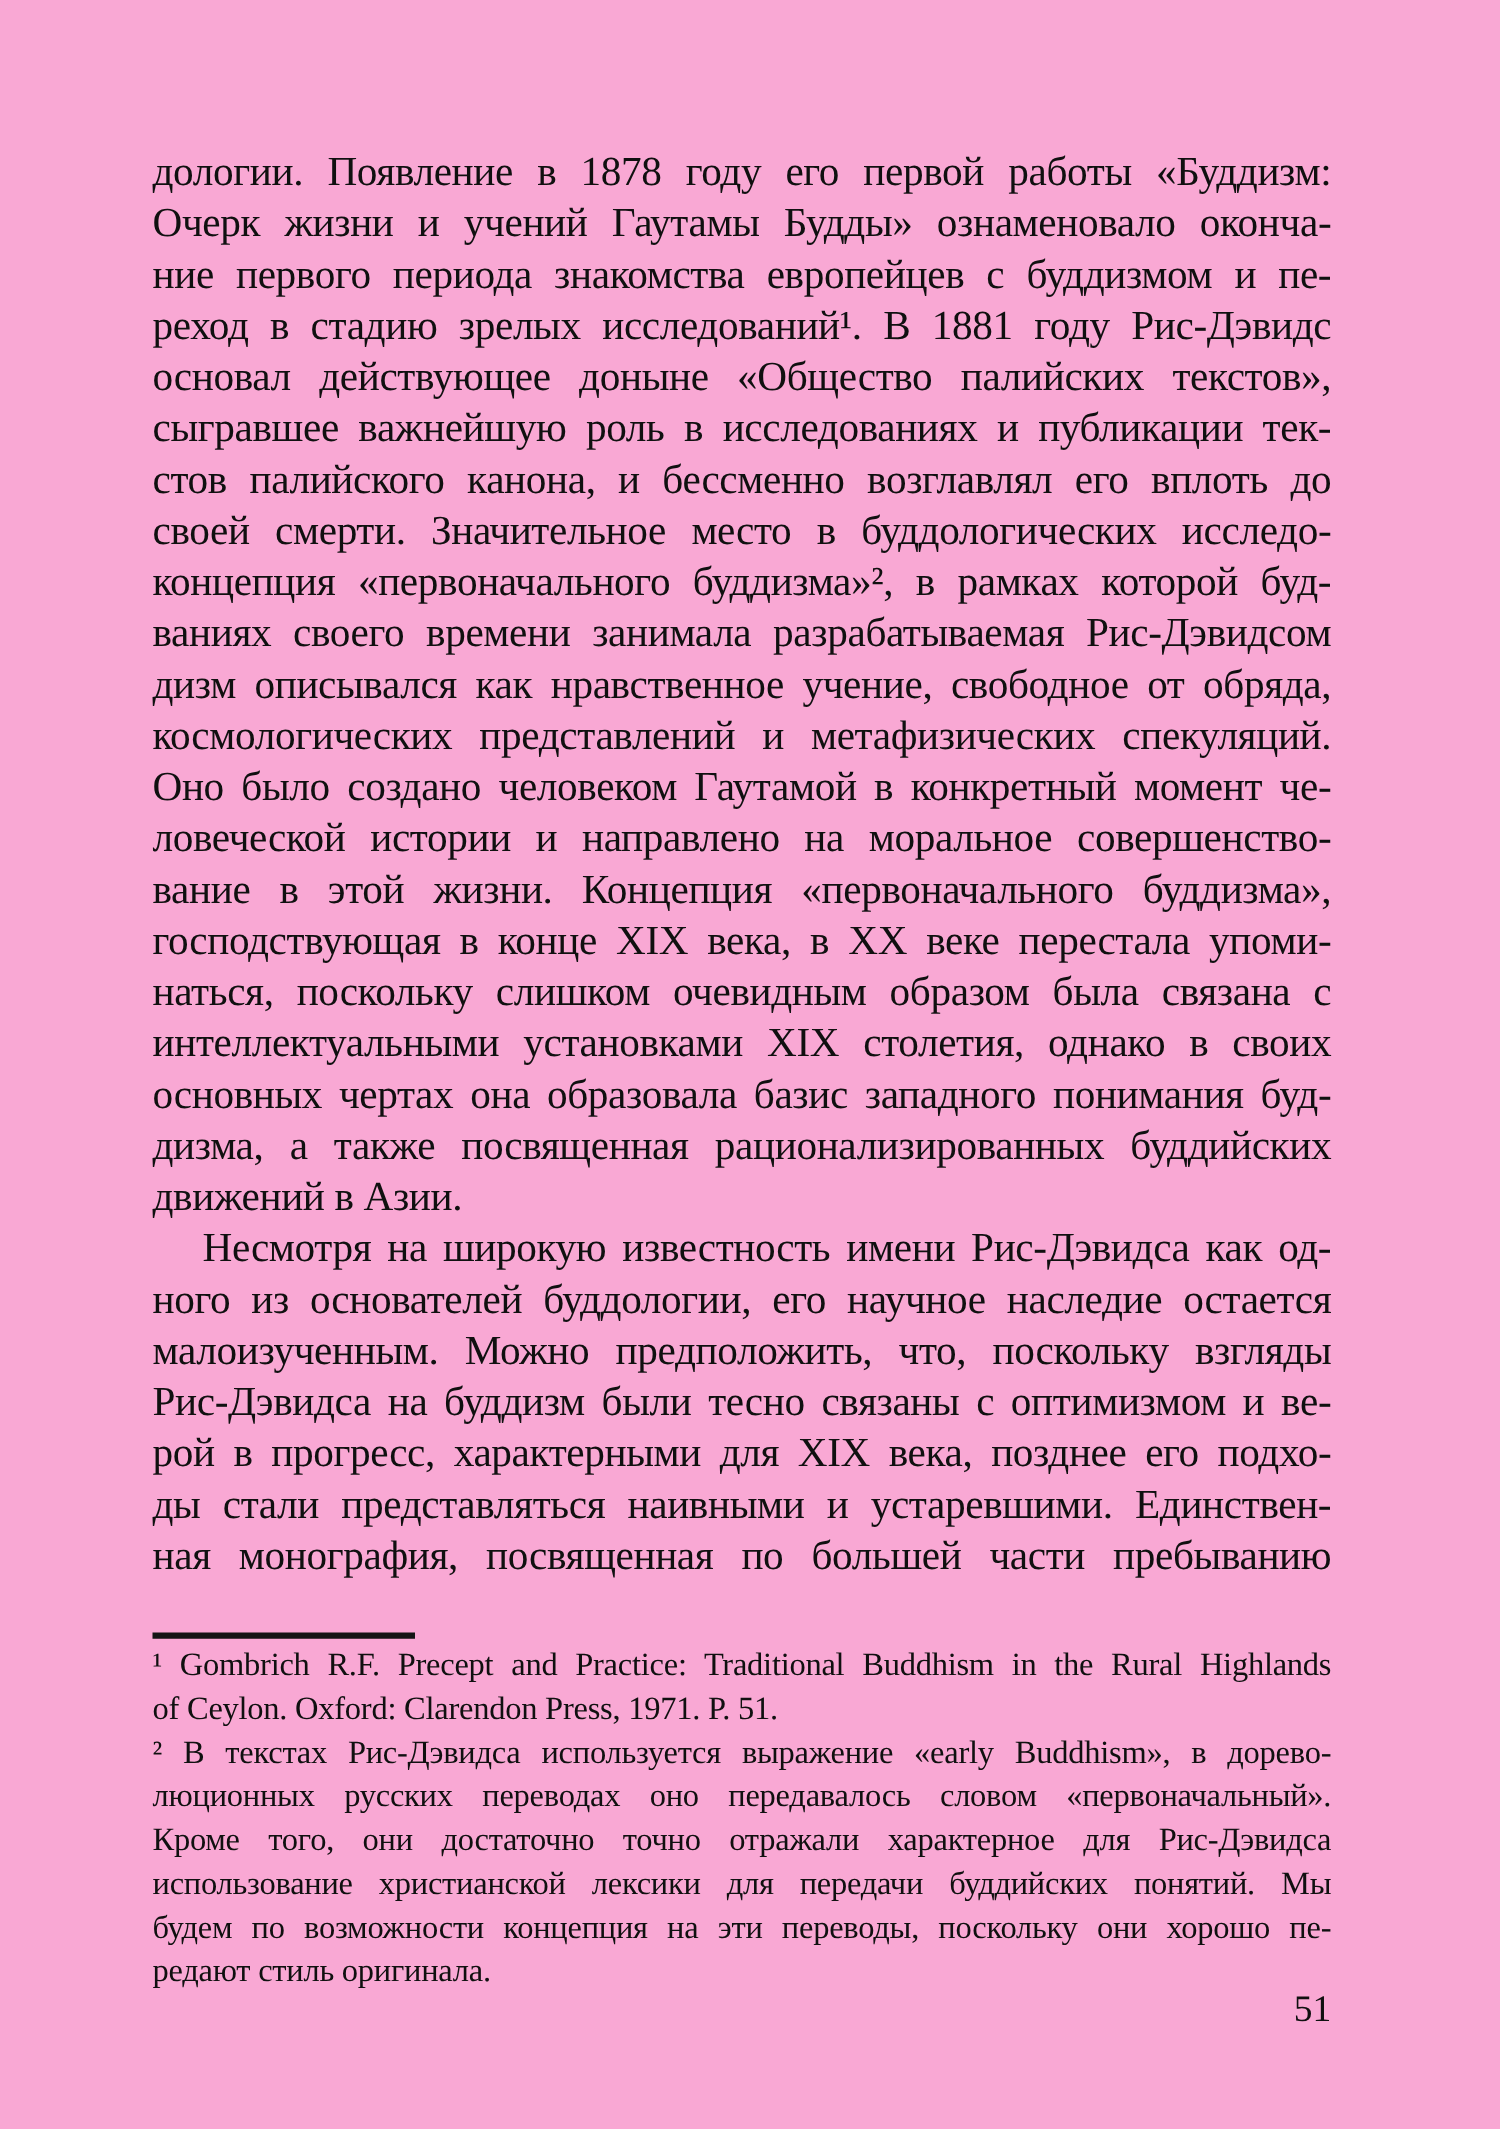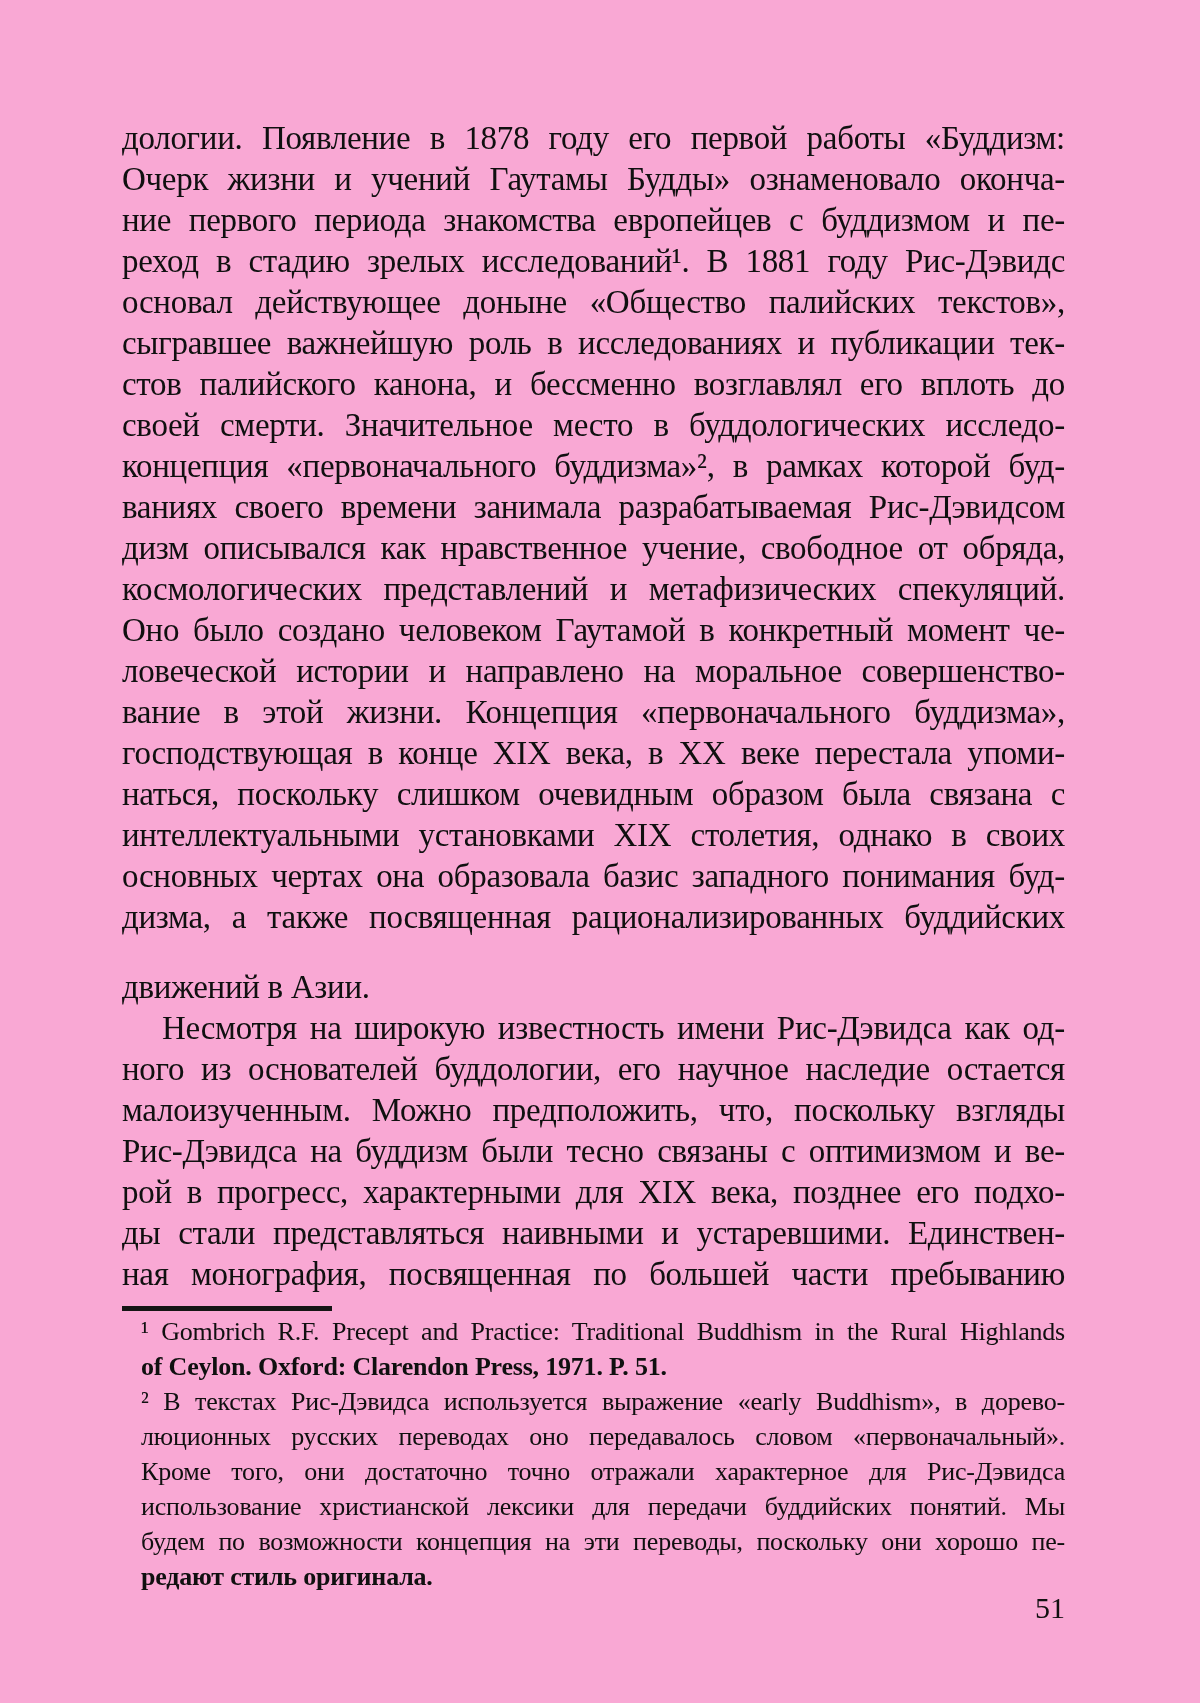--- a/index.html
+++ b/index.html
@@ -20,21 +20,21 @@
     font-size: 33px;
     line-height: 41px;
     letter-spacing: -0.3px;
   }
   .line {
     height: 41px;
     text-align: justify;
     text-align-last: justify;
     overflow: visible;
   }
-  .line.short { text-align-last: left; margin-top: 29px; }
+  .line.short { text-align-last: left; }
   .line.indent { text-indent: 40px; }
   .fn-rule {
     position: absolute;
     left: 122px;
     top: 1306px;
     width: 210px;
     height: 5px;
     background: #151515;
   }
   .footnotes {
@@ -43,23 +43,22 @@
     top: 1314px;
     width: 943px;
     font-size: 26px;
     line-height: 35px;
     letter-spacing: -0.2px;
   }
   .fn-line {
     height: 35px;
     text-align: justify;
     text-align-last: justify;
-    margin-left: 19px;
   }
-  .fn-line.short { text-align-last: left; font-weight: bold; }
+  .fn-line.short { text-align-last: left; }
   .page-number {
     position: absolute;
     right: 135px;
     top: 1590px;
     font-size: 30px;
     line-height: 36px;
     text-align: right;
   }
 </style>
 </head>

